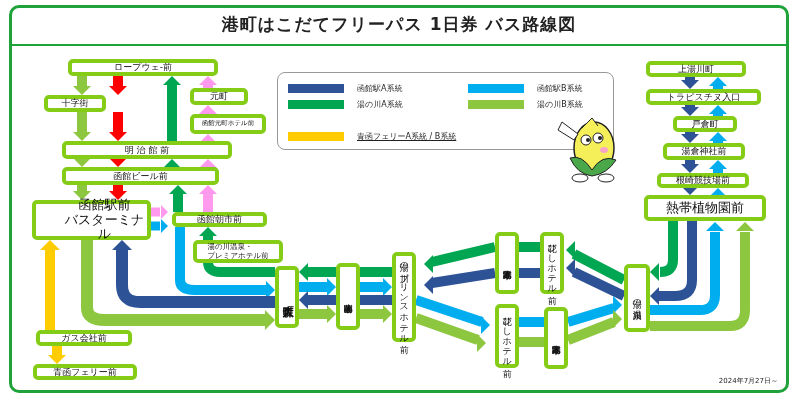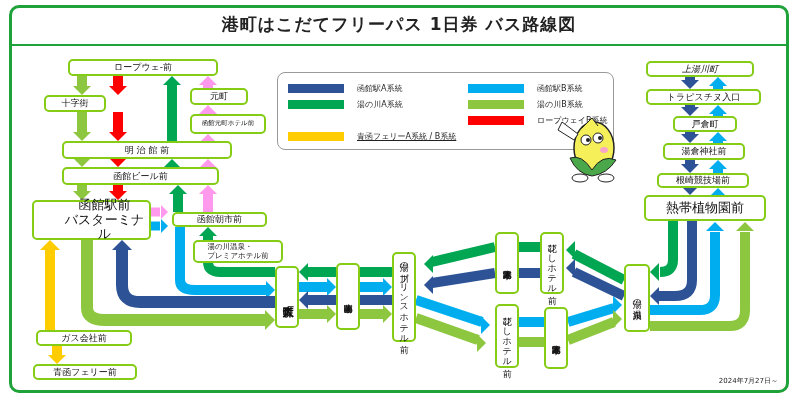--- a/index.html
+++ b/index.html
@@ -1,21 +1,21 @@
 <!DOCTYPE html>
 <html><head>
 <meta charset="utf-8">
 <style>
   html,body{margin:0;padding:0;background:#fff;}
   body{width:800px;height:400px;position:relative;overflow:hidden;font-family:"DejaVu Sans",sans-serif;}
   .frame{position:absolute;left:9px;top:5px;width:780px;height:388px;border:3px solid #1fa23a;border-radius:10px;box-sizing:border-box;}
   .title-bar{position:absolute;left:9px;top:5px;width:780px;height:41px;border-bottom:2px solid #1fa23a;box-sizing:border-box;display:flex;align-items:center;justify-content:center;}
   .title-text{font-weight:bold;font-size:17px;color:#222;letter-spacing:1px;text-align:center;}
   svg#map{position:absolute;left:0;top:0;}
-  .st{position:absolute;background:#fff;border:2px solid #84cc16;border-radius:5px;box-sizing:border-box;display:flex;align-items:center;justify-content:center;font-size:9px;color:#111;text-align:center;line-height:1.15;white-space:pre-line;}
+  .st{position:absolute;background:#fff;border:4px solid #84cc16;border-radius:5px;box-sizing:border-box;display:flex;align-items:center;justify-content:center;font-size:9px;color:#111;text-align:center;line-height:1.15;white-space:pre-line;}
   .st.v{writing-mode:vertical-rl;text-orientation:upright;font-size:9px;letter-spacing:0;}
   .st.big{font-size:13px;font-weight:bold;}
   .legend{position:absolute;left:277px;top:72px;width:335px;height:76px;border:1px solid #999;border-radius:8px;background:#fff;}
   .lg-item{position:absolute;display:flex;align-items:center;font-size:8px;color:#222;}
   .lg-swatch{width:56px;height:9px;margin-right:13px;}
   .date{position:absolute;right:22px;bottom:14px;font-size:7px;color:#222;}
   .mascot{position:absolute;left:552px;top:110px;}
 </style>
 </head>
 <body>
@@ -152,24 +152,20 @@
       <span>函館駅B系統</span>
     </div>
   <div class="lg-item" style="left:10px;top:26px;">
       <span class="lg-swatch" style="background:#00a651"></span>
       <span>湯の川A系統</span>
     </div>
   <div class="lg-item" style="left:190px;top:26px;">
       <span class="lg-swatch" style="background:#8dc63f"></span>
       <span>湯の川B系統</span>
     </div>
-  <div class="lg-item" style="left:190px;top:42px;">
-      <span class="lg-swatch" style="background:#ff0000"></span>
-      <span>ロープウェイB系統</span>
-    </div>
   <div class="lg-item" style="left:10px;top:58px;text-decoration:underline;">
       <span class="lg-swatch" style="background:#ffcc00"></span>
       <span>青函フェリーA系統 / B系統</span>
     </div>
 </div>
 
 <svg class="mascot" width="70" height="75">
   <ellipse cx="42" cy="38" rx="20" ry="26" fill="#f5f05a" stroke="#222" stroke-width="1.5"></ellipse>
   <path d="M30 18 L40 8 L46 16" fill="#f5f05a" stroke="#222" stroke-width="1"></path>
   <circle cx="34" cy="30" r="5" fill="#fff" stroke="#222"></circle>
@@ -199,20 +195,20 @@
 
 <div class="st v" style="left:275px;top:266px;width:24px;height:62px;font-size:11px;font-weight:bold;">大森町</div>
 <div class="st v" style="left:336px;top:263px;width:24px;height:67px;">啄木小公園前</div>
 <div class="st v" style="left:392px;top:252px;width:24px;height:90px;">湯の川プリンスホテル前</div>
 <div class="st v" style="left:495px;top:232px;width:24px;height:62px;">湯元啄木亭前</div>
 <div class="st v" style="left:540px;top:232px;width:24px;height:62px;">花びしホテル前</div>
 <div class="st v" style="left:495px;top:304px;width:24px;height:64px;">花びしホテル前</div>
 <div class="st v" style="left:544px;top:307px;width:24px;height:62px;">湯元啄木亭前</div>
 <div class="st v" style="left:624px;top:264px;width:26px;height:68px;">湯の川温泉</div>
 
-<div class="st" style="left:646px;top:61px;width:108px;height:16px;font-style:italic;">上湯川町</div>
+<div class="st" style="left:646px;top:61px;width:100px;height:16px;">上湯川町</div>
 <div class="st" style="left:646px;top:89px;width:115px;height:16px;">トラピスチヌ入口</div>
 <div class="st" style="left:673px;top:116px;width:64px;height:16px;">戸倉町</div>
 <div class="st" style="left:663px;top:143px;width:82px;height:17px;">湯倉神社前</div>
 <div class="st" style="left:657px;top:173px;width:92px;height:15px;">根崎競技場前</div>
 <div class="st big" style="left:644px;top:195px;width:122px;height:26px;font-weight:normal;">熱帯植物園前</div>
 
 <div class="date">2024年7月27日～</div>
 
 </body></html>

